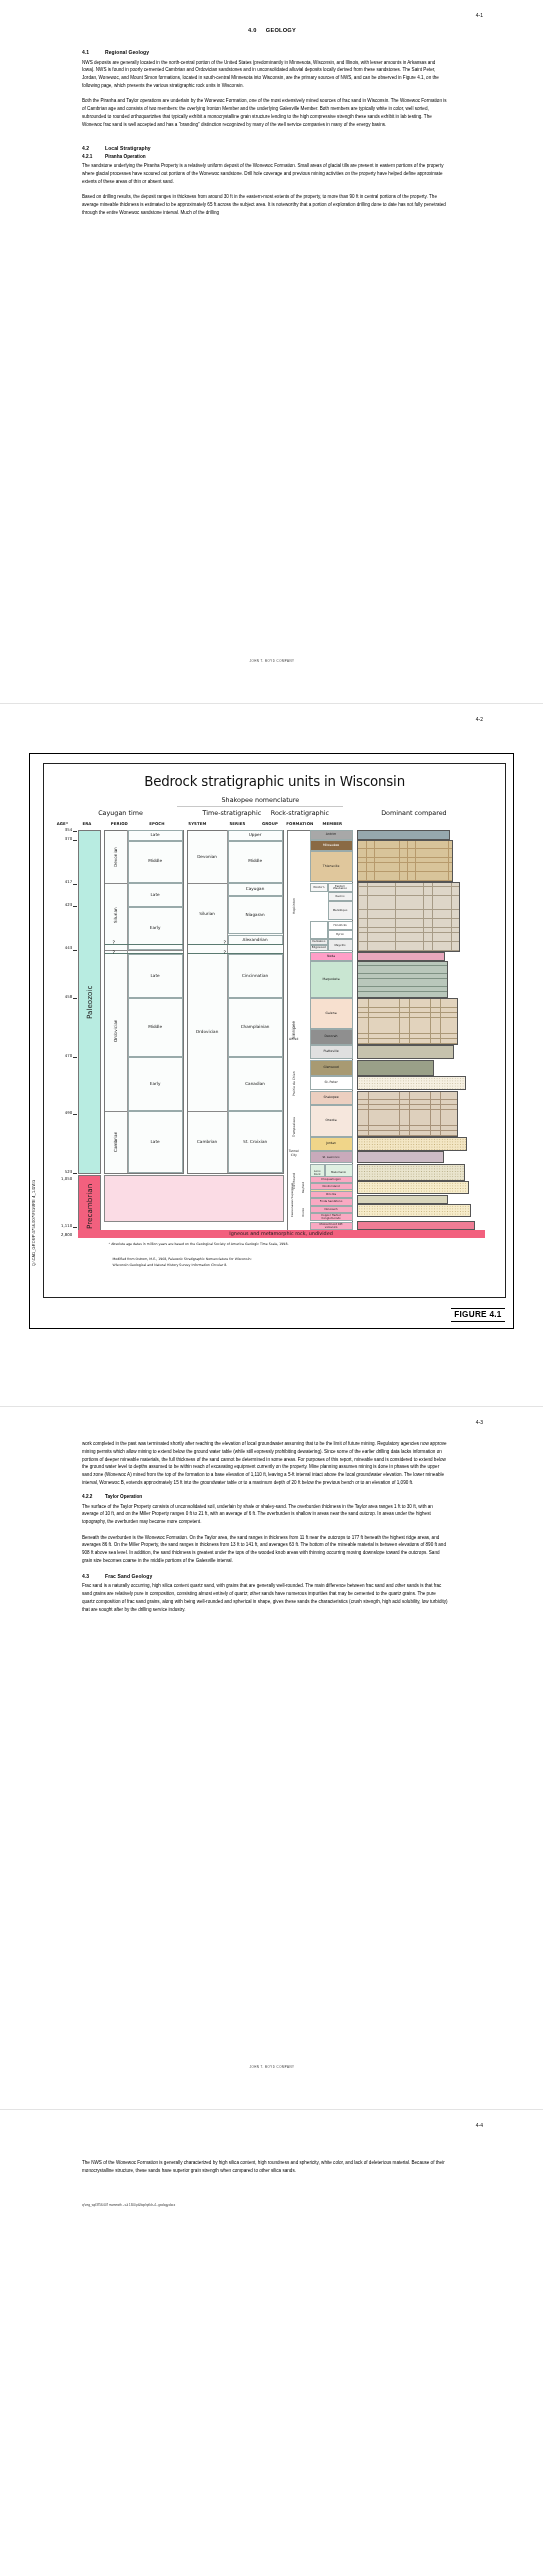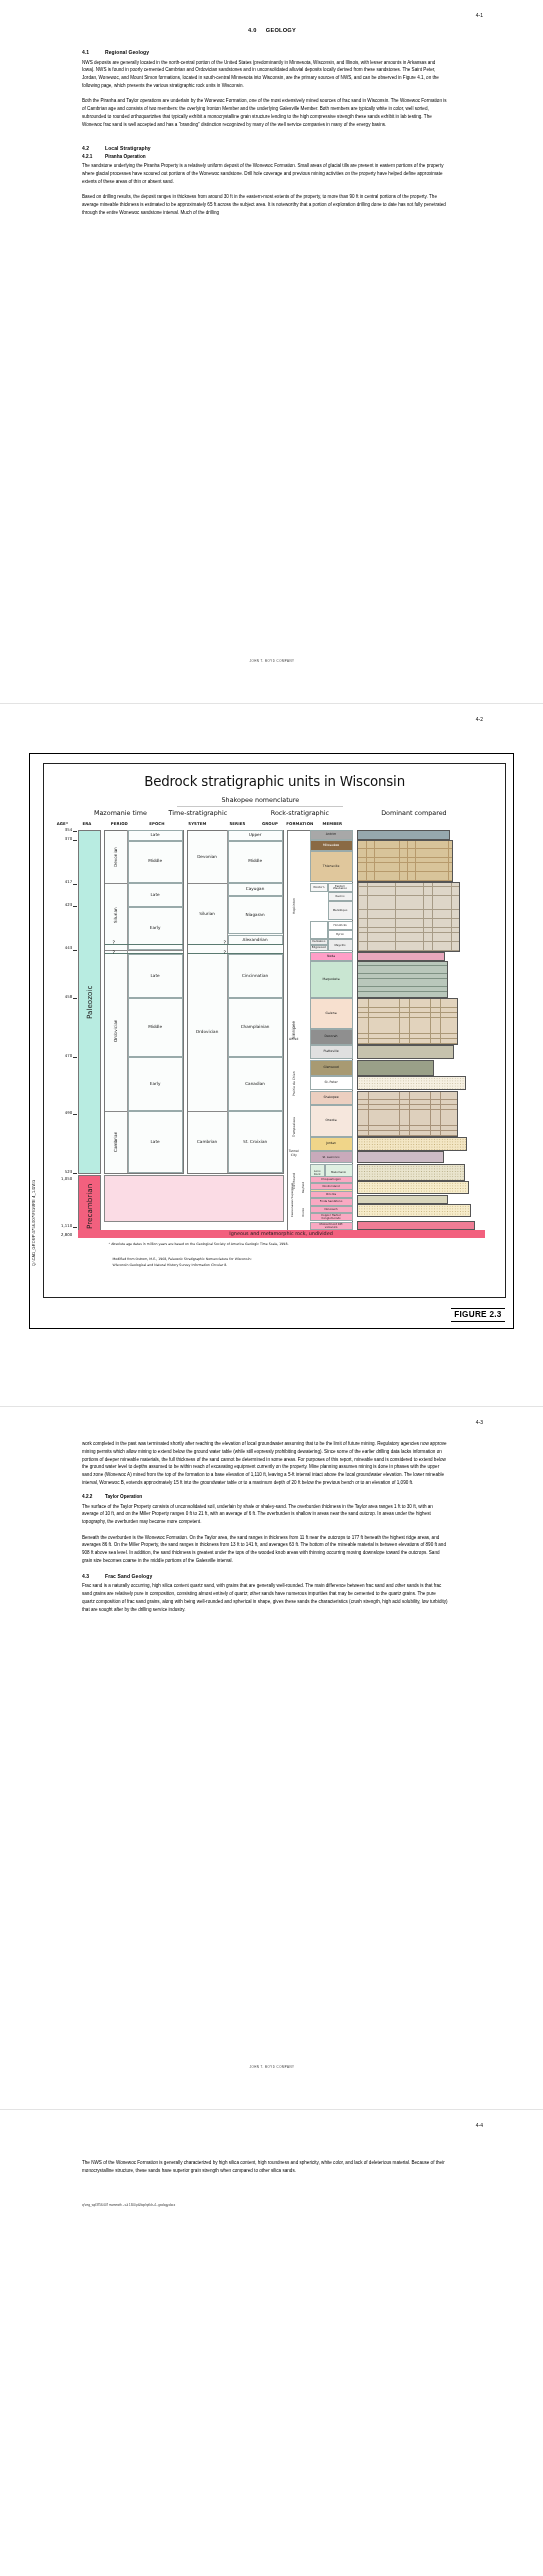--- a/index.html
+++ b/index.html
@@ -274,22 +274,22 @@
   <div class="fig-outer">
     <div class="dwg-label">Q:\CAD_GROUP\3756.007\FIGURE 4_1.DWG</div>
 
     <div class="fig-inner">
       <div class="fig-title">Bedrock stratigraphic units in Wisconsin</div>
 
       <div class="hdr-wrap">
         <div class="hdr-outcrop">Shakopee nomenclature</div>
         <div class="hdr-outcrop-rule"></div>
 
-        <div class="hdr-grp" style="left:21.6px;width:109px;">Mazomanie time</div>
-        <div class="hdr-grp" style="left:115px;width:77px;">Time-stratigraphic</div>
+        <div class="hdr-grp" style="left:21.6px;width:109px;">Cayugan time</div>
+        <div class="hdr-grp" style="left:149px;width:77px;">Time-stratigraphic</div>
         <div class="hdr-grp" style="left:212px;width:87px;">Rock-stratigraphic</div>
         <div class="hdr-grp" style="left:305px;width:129px;">Dominant compared</div>
 
         <div class="hdr-sub" style="left:7.2px;width:21.6px;">AGE*</div>
         <div class="hdr-sub" style="left:29px;width:27px;">ERA</div>
         <div class="hdr-sub" style="left:57px;width:36px;">PERIOD</div>
         <div class="hdr-sub" style="left:94px;width:37px;">EPOCH</div>
         <div class="hdr-sub" style="left:133px;width:40px;">SYSTEM</div>
         <div class="hdr-sub" style="left:174px;width:38px;">SERIES</div>
         <div class="hdr-sub" style="left:213px;width:25px;">GROUP</div>
@@ -451,21 +451,21 @@
         <div class="litho" style="left:305px;top:365px;width:91px;height:9.3px;background:#d9d6bc;border:0.5px solid #555;"></div>
         <div class="litho" style="left:305px;top:374px;width:114px;height:13.4px;background:#f6eccb;border:0.5px solid #555;background-image:radial-gradient(#c8b47e 0.4px,transparent 0.4px);background-size:2.6px 2.6px;"></div>
         <div class="litho" style="left:305px;top:391px;width:118px;height:9.3px;background:#f07d95;border:0.5px solid #555;"></div>
 
         <div class="fignote" style="left:57px;top:412px;width:361px;">* Absolute age dates in million years are based on the Geological Society of America Geologic Time Scale, 1998.</div>
         <div class="fignote" style="left:61px;top:427px;width:361px;">Modified from Ostrom, M.E., 1968, Paleozoic Stratigraphic Nomenclature for Wisconsin:</div>
         <div class="fignote" style="left:61px;top:433px;width:361px;">Wisconsin Geological and Natural History Survey Information Circular 8.</div>
       </div>
     </div>
 
-    <div class="fig-caption-bar">FIGURE  2.3</div>
+    <div class="fig-caption-bar">FIGURE  4.1</div>
   </div>
 </div>
 
 <div class="page p3">
   <div class="pagenum">4-3</div>
 
   <div class="body-col">
     <p class="para">work completed in the past was terminated shortly after reaching the elevation of local groundwater assuming that to be the limit of future mining. Regulatory agencies now approve mining permits which allow mining to extend below the ground water table (while still expressly prohibiting dewatering). Since some of the earlier drilling data lacks information on portions of deeper mineable materials, the full thickness of the sand cannot be determined in some areas. For purposes of this report, mineable sand is considered to extend below the ground water level to depths assumed to be within reach of excavating equipment currently on the property. Mine planning assumes mining is done in phases with the upper sand zone (Wonewoc A) mined from the top of the formation to a base elevation of 1,110 ft, leaving a 5-ft interval intact above the local groundwater elevation. The lower mineable interval, Wonewoc B, extends approximately 15 ft into the groundwater table or to a maximum depth of 20 ft below the previous bench or to an elevation of 1,090 ft.</p>
 
     <h3 class="h-sub">

